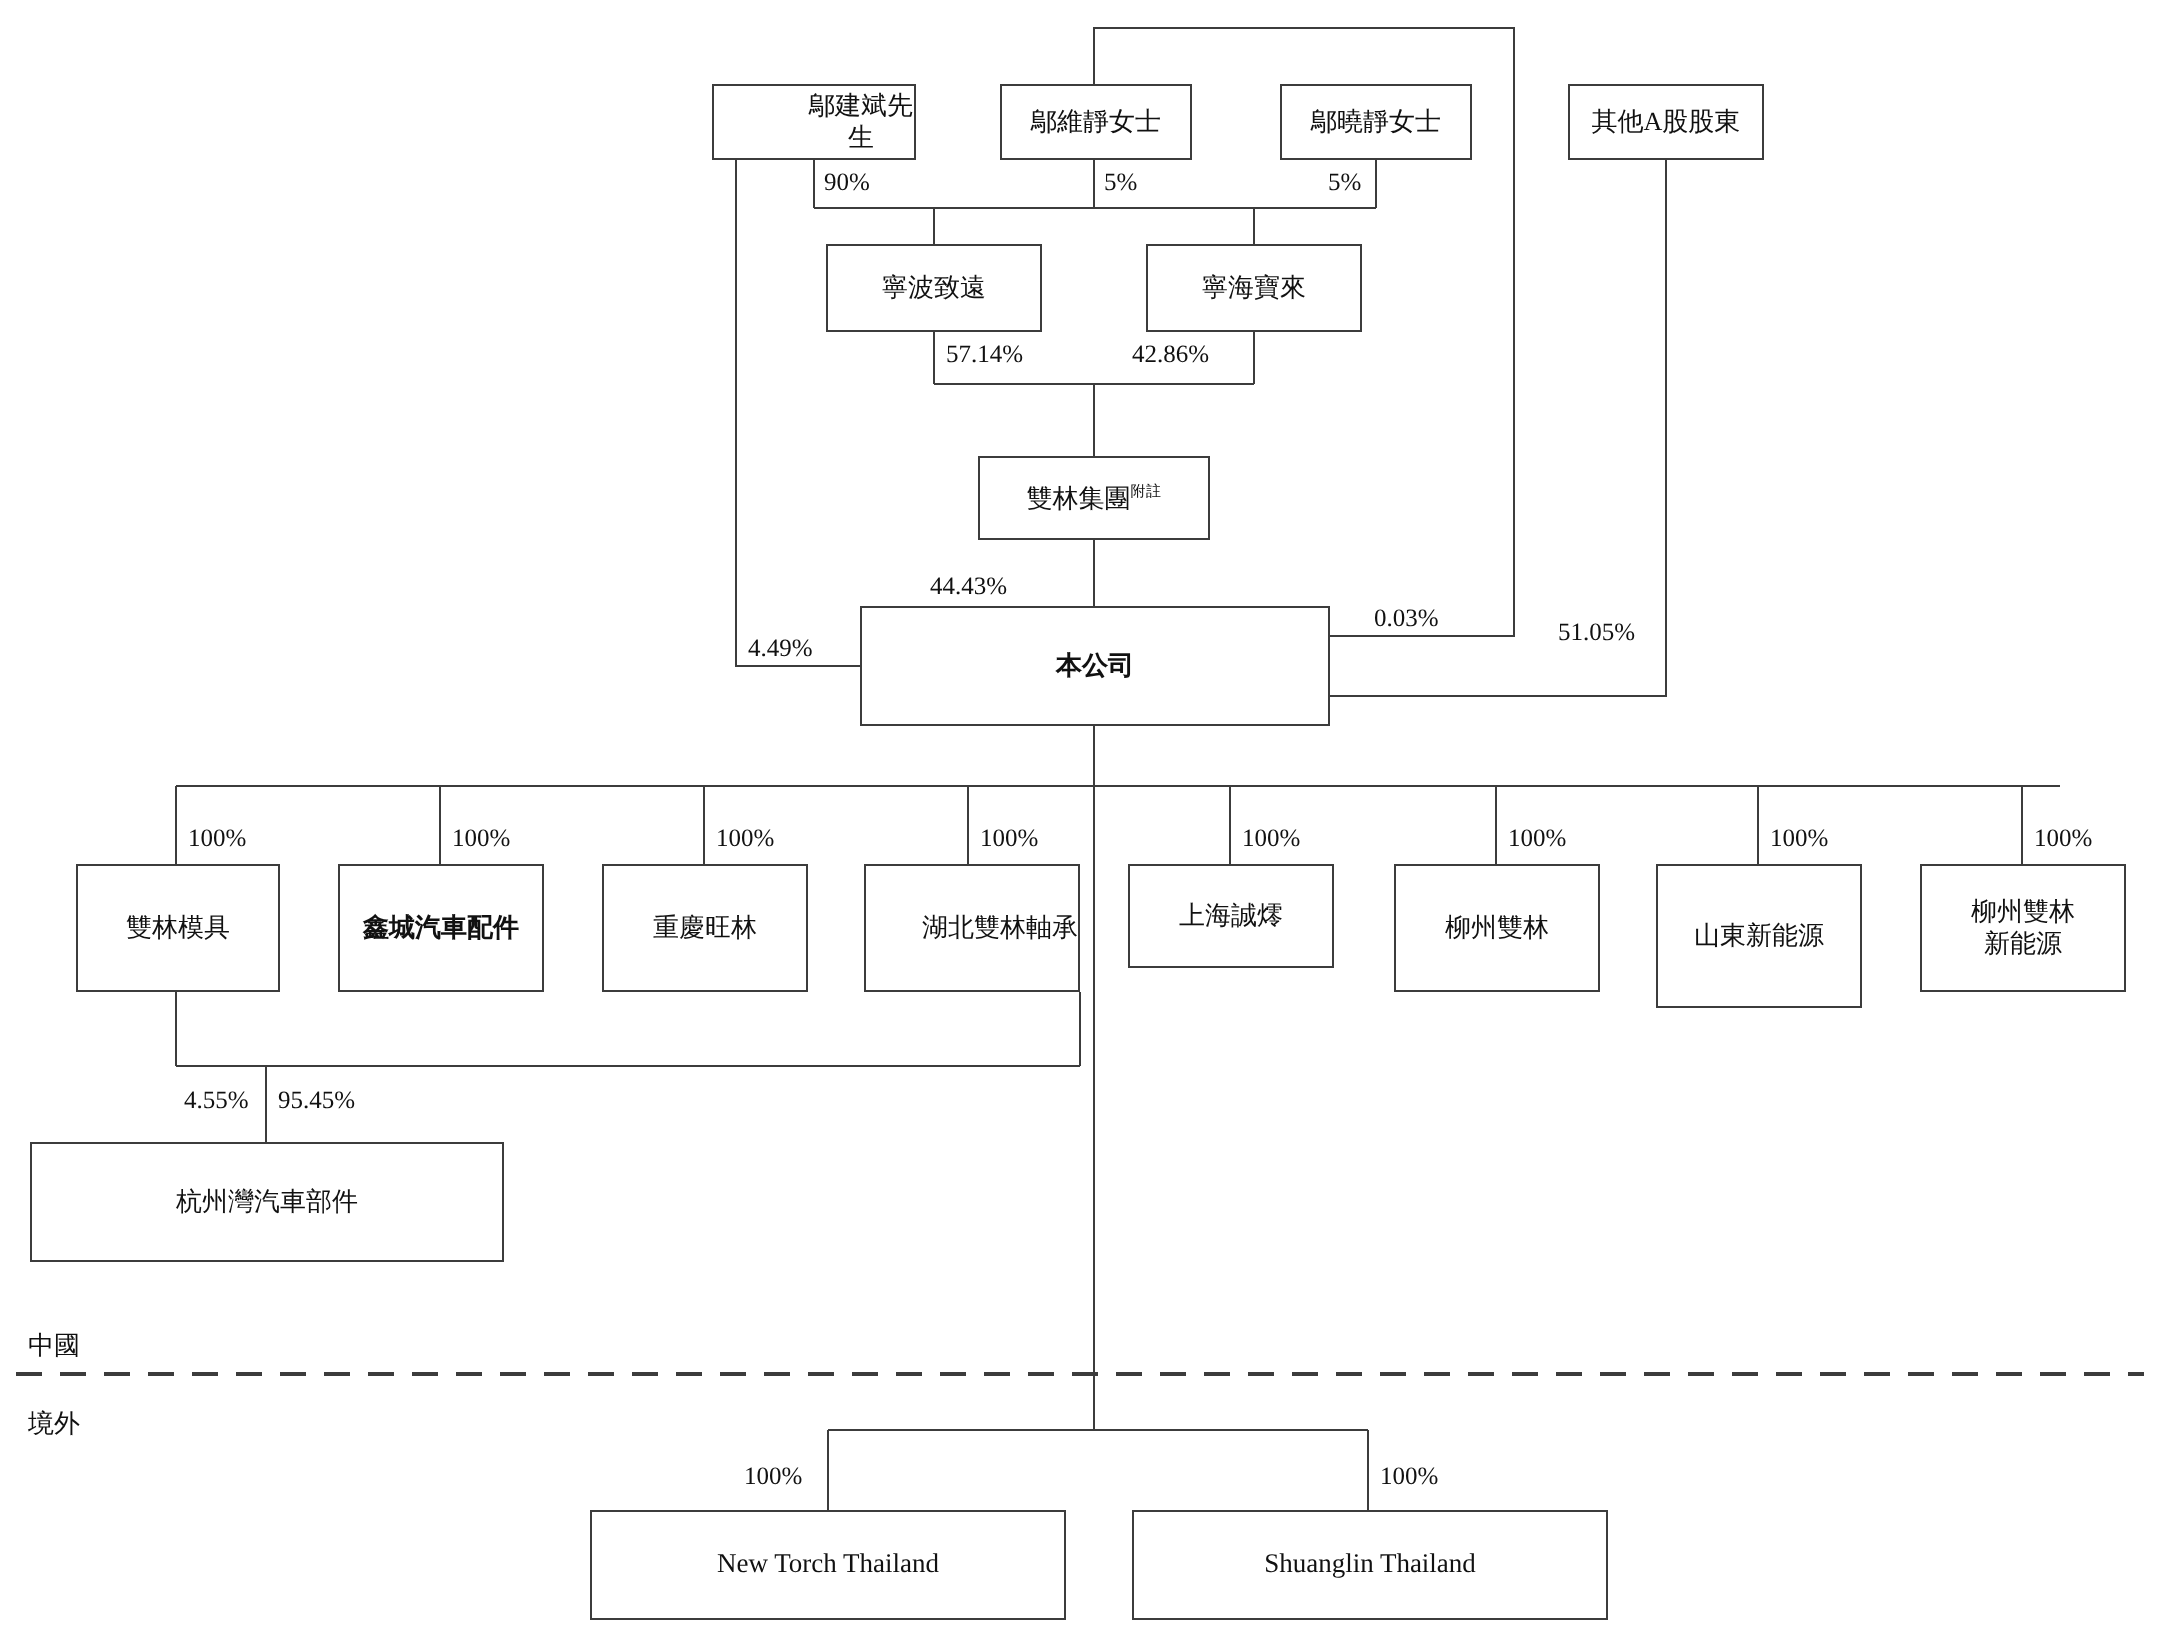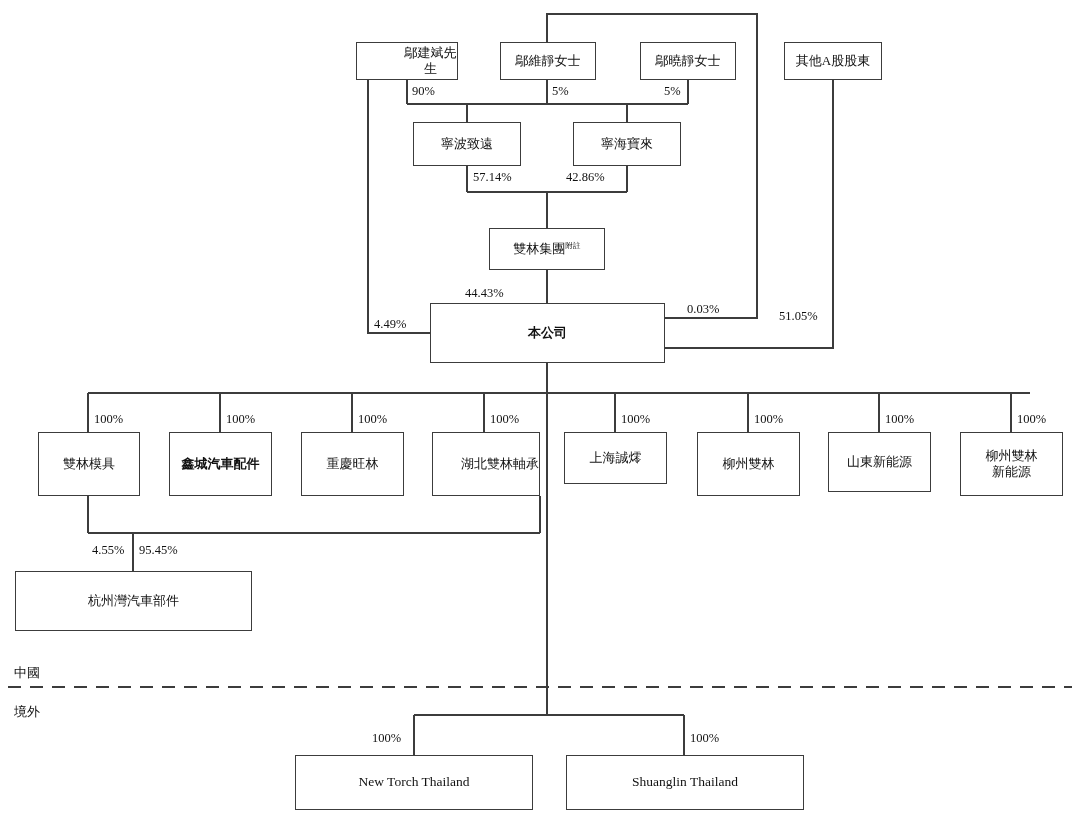--- a/index.html
+++ b/index.html
@@ -127,21 +127,21 @@
   </div>
 
   <div class="node" style="left:564px;top:432px;width:103px;height:52px;">
     <span>上海誠燯</span>
   </div>
 
   <div class="node" style="left:697px;top:432px;width:103px;height:64px;">
     <span>柳州雙林</span>
   </div>
 
-  <div class="node" style="left:828px;top:432px;width:103px;height:60px;">
+  <div class="node" style="left:828px;top:432px;width:103px;height:72px;">
     <span>山東新能源</span>
   </div>
 
   <div class="node" style="left:960px;top:432px;width:103px;height:64px;flex-direction:column;">
     <span class="nl">柳州雙林</span>
     <span class="nl">新能源</span>
   </div>
 
   <div class="node" style="left:15px;top:571px;width:237px;height:60px;">
     <span>杭州灣汽車部件</span>

